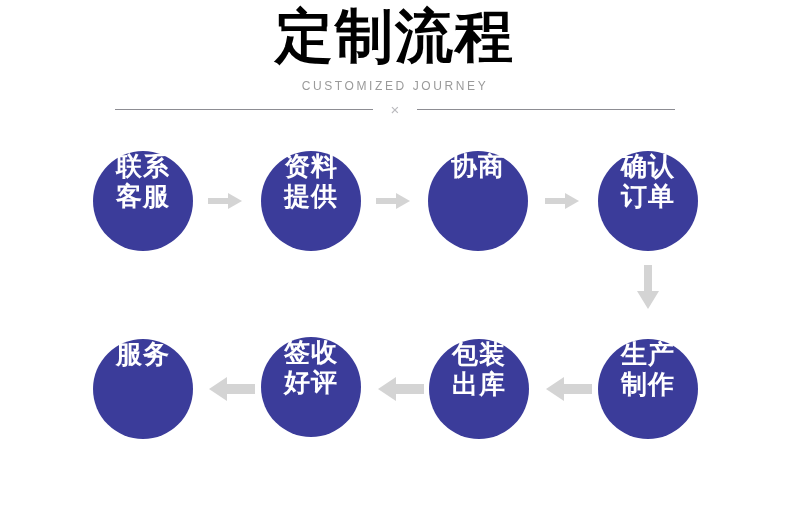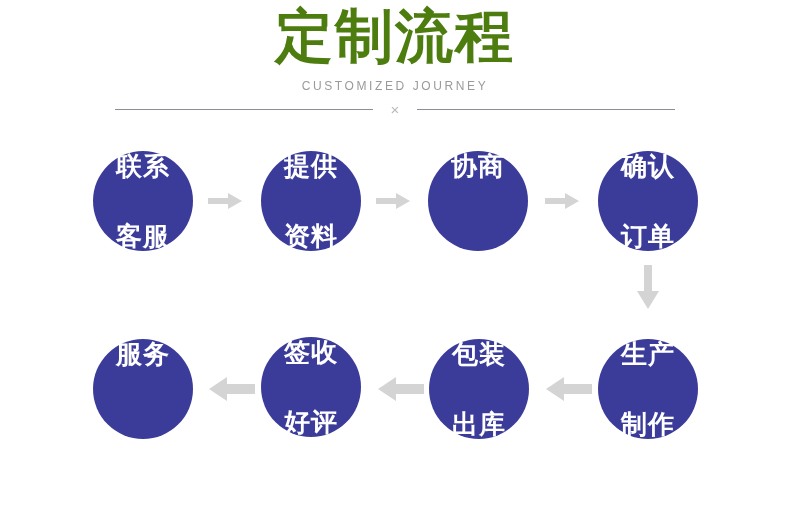--- a/index.html
+++ b/index.html
@@ -25,21 +25,21 @@
   }
   #page-title {
     position: absolute;
     top: 2px;
     left: 0;
     width: 790px;
     text-align: center;
     font-size: 58px;
     line-height: 68px;
     font-weight: bold;
-    color: #4d7c0f;
+    color: #000000;
     letter-spacing: 2px;
     font-family: "DejaVu Sans", "Liberation Sans", sans-serif;
   }
   #page-subtitle {
     position: absolute;
     top: 76px;
     left: 0;
     width: 790px;
     text-align: center;
     font-size: 12px;
@@ -88,21 +88,21 @@
   .node {
     position: absolute;
     width: 100px;
     height: 100px;
     border-radius: 50%;
     background: #3b3c9a;
     color: #ffffff;
     display: flex;
     flex-direction: column;
     align-items: center;
-    justify-content: space-between;
+    justify-content: flex-start;
   }
   .node .line {
     font-size: 26px;
     line-height: 30px;
     font-weight: bold;
     letter-spacing: 1px;
     font-family: "DejaVu Sans", "Liberation Sans", sans-serif;
     white-space: nowrap;
   }
 
@@ -155,22 +155,22 @@
     <span class="line">客服</span>
   </div>
 
   <div class="arrow arrow-right-top" id="arrow-0">
     <svg viewBox="0 0 34 20" width="34" height="20">
         <path d="M0 7 H20 V2 L34 10 L20 18 V13 H0 Z" fill="#d4d4d4"></path>
       </svg>
   </div>
 
   <div class="node" id="node-1">
+    <span class="line">资料</span>
     <span class="line">提供</span>
-    <span class="line">资料</span>
   </div>
 
   <div class="arrow arrow-right-top" id="arrow-1">
     <svg viewBox="0 0 34 20" width="34" height="20">
         <path d="M0 7 H20 V2 L34 10 L20 18 V13 H0 Z" fill="#d4d4d4"></path>
       </svg>
   </div>
 
   <div class="node" id="node-2">
     <span class="line">协商</span>

